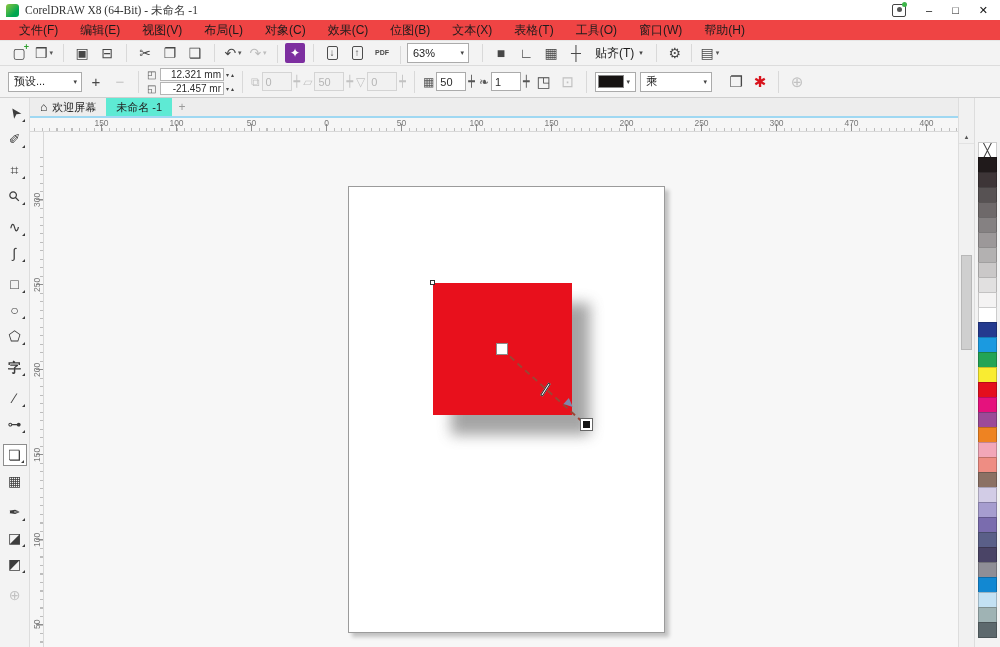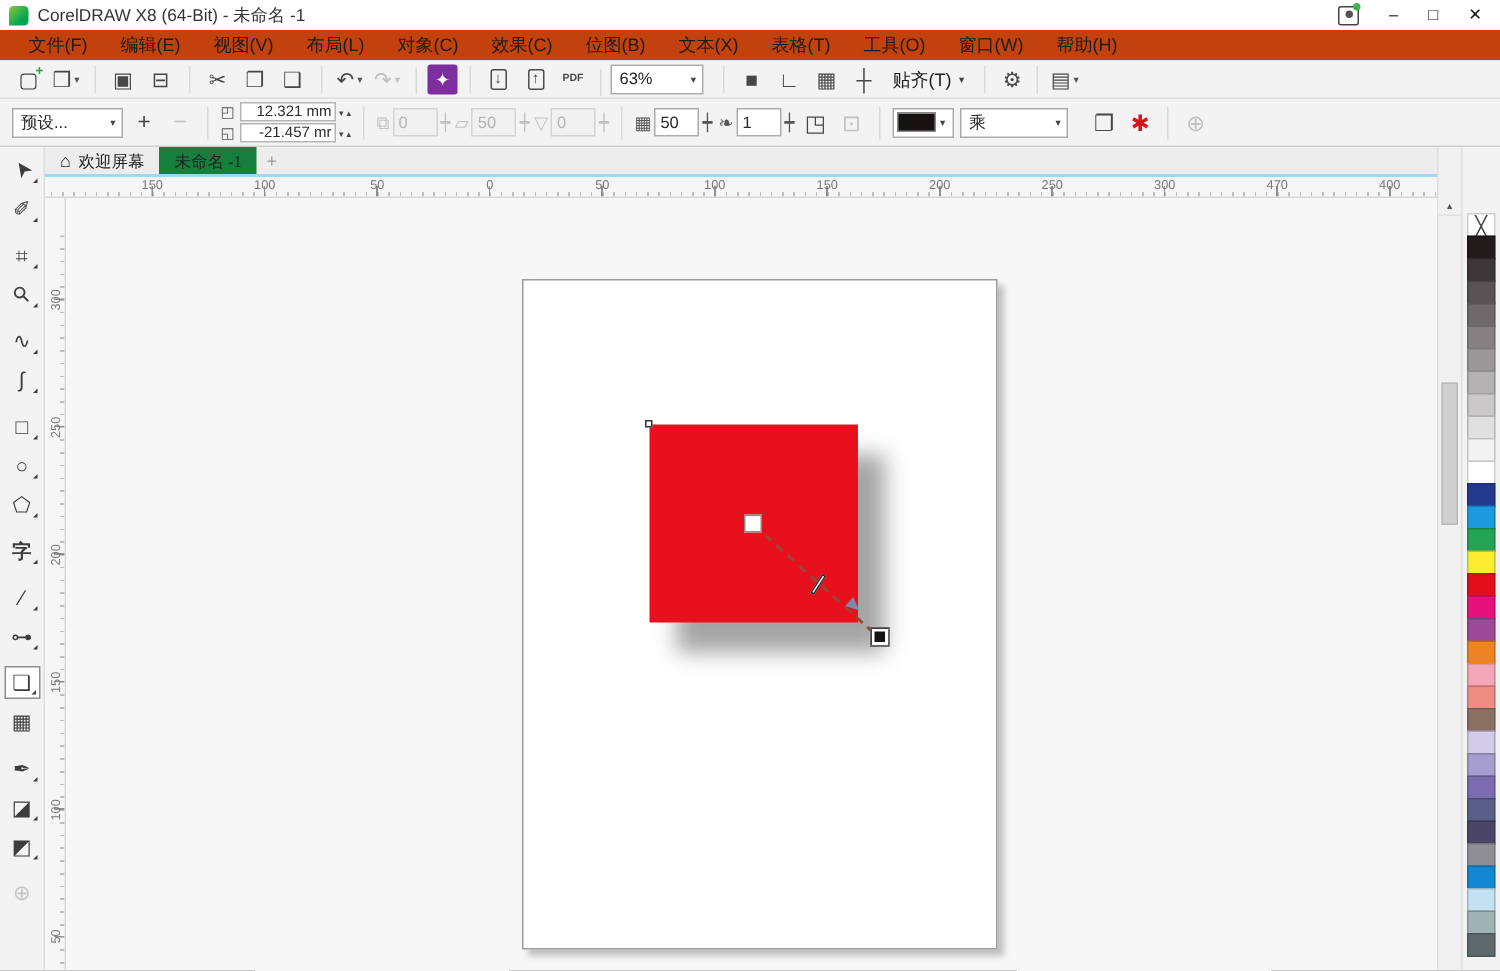--- a/index.html
+++ b/index.html
@@ -4,29 +4,29 @@
 <style>
   * { box-sizing: border-box; margin: 0; padding: 0; }
   html,body { background:#888; }
   body { font-family:"Liberation Sans", sans-serif; }
   #app { position:relative; width:1000px; height:647px; background:#fff; overflow:hidden; font-size:12px; color:#2b2b2b; }
 
   
   .titlebar { height:20px; display:flex; align-items:center; padding:0 6px; background:#fff; }
   .logo { width:13px; height:13px; margin-right:6px; border-radius:3px 3px 3px 0;
           background:linear-gradient(135deg,#8dc63f 0%,#00a651 70%); flex:none; }
-  .title { font-size:11.5px; color:#333; }
+  .title { font-size:11.5px; color:#333;font-family:Liberation Serif, serif; }
   .win-right { margin-left:auto; display:flex; align-items:center; gap:20px; padding-right:6px; }
   .person { width:14px; height:13px; border:1px solid #444; border-radius:2px; position:relative; }
   .person::before { content:""; position:absolute; left:4px; top:2px; width:5px; height:5px; border-radius:50%; background:#555; }
   .person::after { content:""; position:absolute; right:-2px; top:-3px; width:5px; height:5px; border-radius:50%; background:#3db54a; }
   .winbtn { font-size:11px; color:#111; line-height:20px; }
 
   
-  .menubar { height:20px; background:#c2410c; display:flex; align-items:center; padding-left:8px; }
+  .menubar { height:20px; background:#ef4444; display:flex; align-items:center; padding-left:8px; }
   .menu-item { padding:2px 11px; font-size:12px; color:#1c1c1c; }
 
   
   .toolbar { height:26px; background:#f3f3f3; border-top:1px solid #e6e6e6; border-bottom:1px solid #dcdcdc;
              display:flex; align-items:center; padding:0 8px; }
   .tbseg { display:flex; align-items:center; gap:3px; }
   .tbtn { min-width:22px; height:22px; display:flex; align-items:center; justify-content:center;
           color:#474747; font-size:14px; position:relative; }
   .tbtn .g { line-height:1; }
   .tbtn .badge { position:absolute; top:0; right:1px; color:#2fa12f; font-size:9px; font-weight:bold; }
@@ -87,21 +87,21 @@
   .tool.dis { color:#c3c3c3; }
   .tool.dis::after { border-bottom-color:#c3c3c3; }
   .tool.pick .g { transform:rotate(-125deg); }
   .tool.zoomg .g { transform:rotate(-45deg); }
   .tool.text .g { font-size:13px; font-weight:bold; }
 
   .main { flex:1; display:flex; flex-direction:column; min-width:0; }
   .tabbar { height:18px; background:#ededed; display:flex; align-items:stretch; font-size:11px; }
   .tab { padding:0 10px; display:flex; align-items:center; gap:5px; color:#222; }
   .tab .hicon { font-size:12px; }
-  .tab.active { background:#15803d;font-family:Liberation Serif, serif; }
+  .tab.active { background:#5eead4; }
   .tab-plus { width:20px; display:flex; align-items:center; justify-content:center; color:#9a9a9a; font-size:12px; }
 
   .hruler { height:16px; background:#f6f6f6; border-top:2px solid #9fd8f2; border-bottom:1px solid #d8d8d8;
             display:flex; align-items:flex-start; padding-left:34px; font-size:8.5px; color:#777; overflow:hidden;
             background-image:
               repeating-linear-gradient(90deg,#8f8f8f 0 1px,transparent 1px 75px),
               repeating-linear-gradient(90deg,#bdbdbd 0 1px,transparent 1px 7.5px);
             background-size:100% 7px,100% 3px;
             background-position:left 71px bottom,left 4px bottom;
             background-repeat:no-repeat; }

